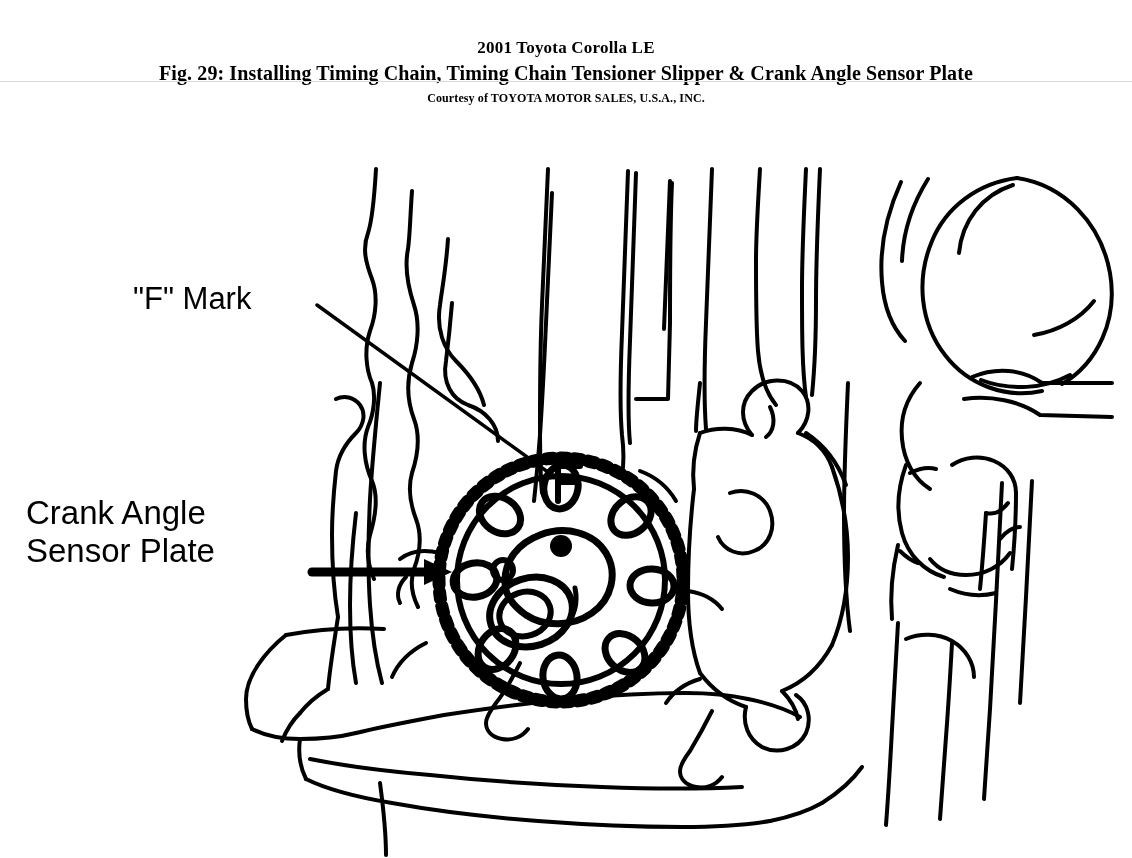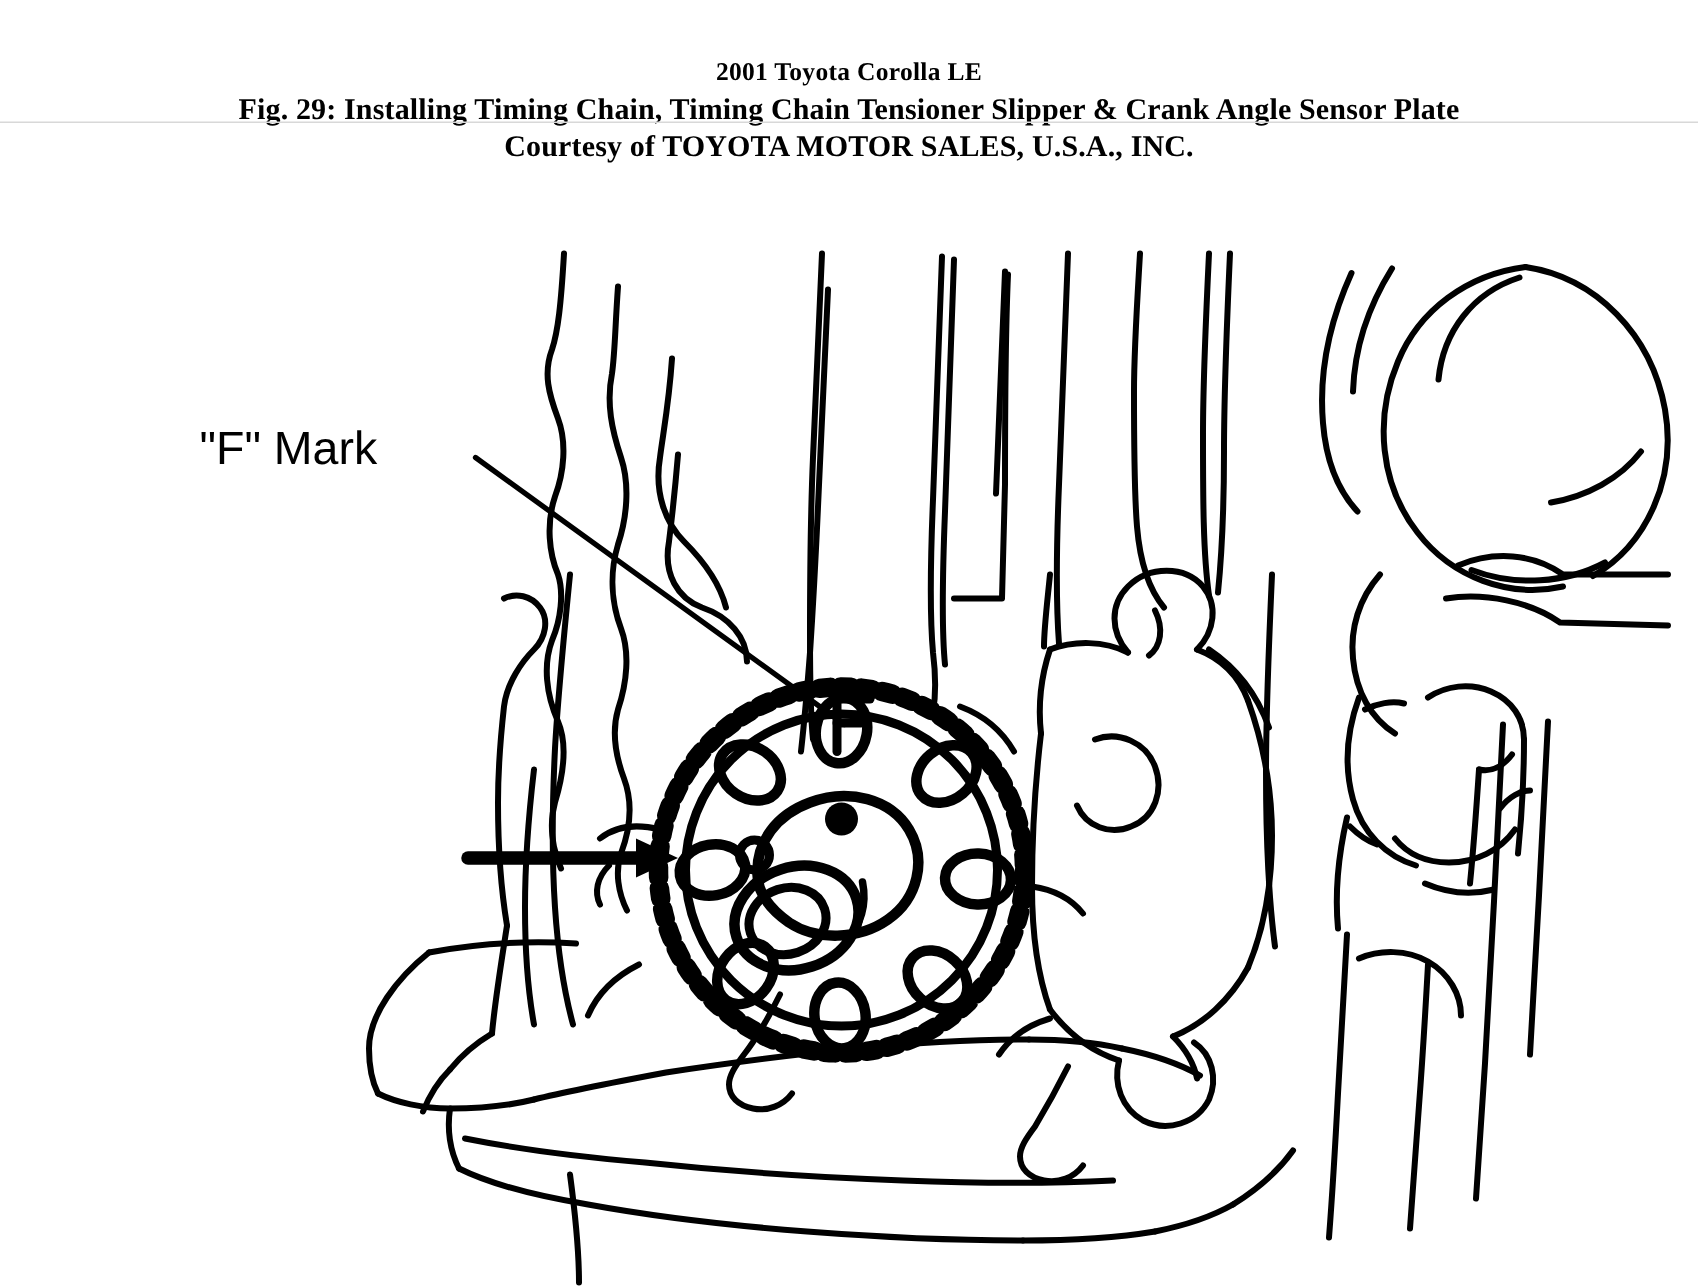--- a/index.html
+++ b/index.html
@@ -40,21 +40,21 @@
   #header-line-2 {
     position: absolute;
     left: 0; top: 28px; width: 1132px;
     font-size: 20px;
     letter-spacing: 0.1px;
     line-height: 20px;
   }
   #header-line-3 {
     position: absolute;
     left: 0; top: 54px; width: 1132px;
-    font-size: 20px;
+    font-size: 12px;
     letter-spacing: 0.1px;
     line-height: 19px;
   }
   #header-rule {
     position: absolute;
     left: 0;
     top: 81px;
     width: 1132px;
     height: 1px;
     background: #d8d8d8;
@@ -287,14 +287,15 @@
 
         <path d="M312 489 L424 489" stroke-width="9"></path>
         <polygon points="424,476 452,489 424,502" fill="#000000" stroke="none"></polygon>
       </g>
 
     </g>
   </svg>
 
   <div class="callout-label" id="label-f-mark">"F" Mark</div>
 
+  <div class="callout-label" id="label-crank-plate"><span class="line1">Crank Angle</span><span class="line2">Sensor Plate</span></div>
 
 </div>
 
 </body></html>

